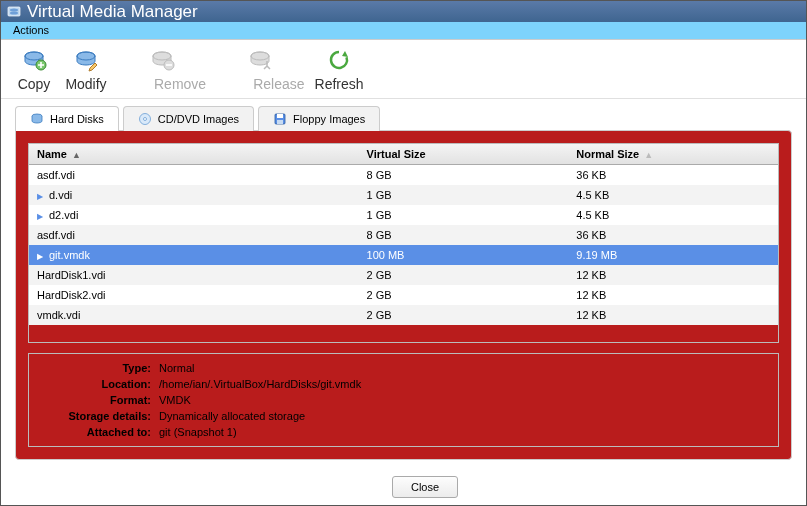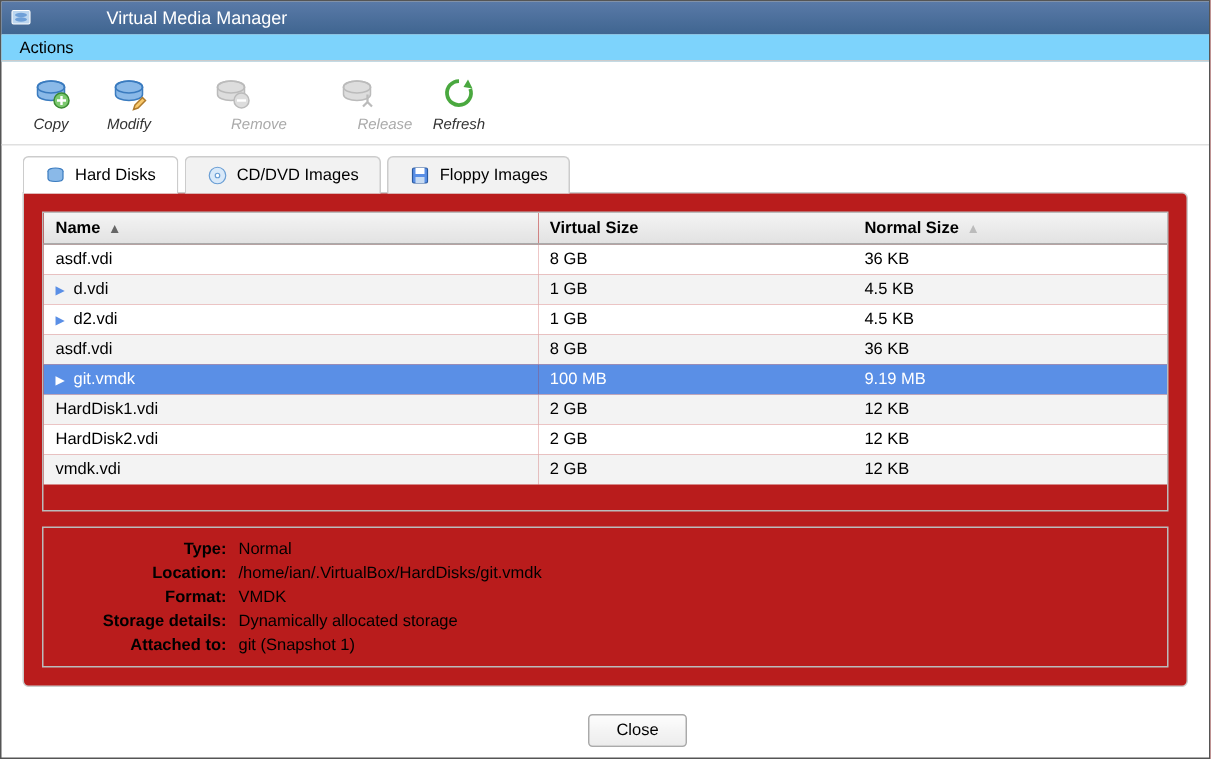--- a/index.html
+++ b/index.html
@@ -1,26 +1,26 @@
 <!DOCTYPE html>
 <html><head>
 <meta charset="utf-8">
 <style>
 * { box-sizing: border-box; margin: 0; padding: 0; }
 body { font-family: "Segoe UI", Tahoma, Arial, sans-serif; font-size: 11px; background: #fff; }
 .window { width: 807px; height: 506px; border: 1px solid #555; background: #fff; display: flex; flex-direction: column; }
 .titlebar { height: 24px; background: linear-gradient(#5a7aa8, #3f6590); color: #fff; display: flex; align-items: center; padding: 0 6px; gap: 6px; }
 .titlebar .icon { width: 14px; height: 14px; }
-.titlebar .title { font-size: 12px; margin-left: 44px; }
+.titlebar .title { font-size: 17px; }
 .menubar { height: 20px; border-bottom: 1px solid #ccc; display: flex; align-items: center; padding: 0 6px; background: #7dd3fc; }
 .menubar .menu-item { padding: 2px 6px; cursor: default; }
 .toolbar { height: 60px; display: flex; align-items: center; padding: 4px 10px; gap: 6px; border-bottom: 1px solid #e0e0e0; }
 .tool-btn { display: flex; flex-direction: column; align-items: center; gap: 2px; min-width: 46px; padding: 2px; cursor: default; }
 .tool-btn .tool-icon { width: 28px; height: 28px; display: flex; align-items: center; justify-content: center; }
-.tool-btn .tool-label { font-size: 10px; color: #333; font-style: italic; }
+.tool-btn .tool-label { font-size: 14px; color: #333; }
 .tool-btn.disabled .tool-label { color: #aaa; padding-left: 37px; }
 .content { flex: 1; padding: 0 14px 10px 14px; display: flex; flex-direction: column; }
 .tabs { display: flex; gap: 4px; margin-top: 6px; }
 .tab { display: flex; align-items: center; gap: 6px; padding: 5px 14px; border: 1px solid #ccc; border-bottom: none; background: #f2f2f2; border-radius: 4px 4px 0 0; cursor: default; position: relative; top: 1px; }
 .tab.active { background: #fff; z-index: 2; }
 .tab-icon { width: 14px; height: 14px; }
 .panel { border: 1px solid #ccc; border-radius: 0 4px 4px 4px; background: #b91c1c; padding: 12px; flex: 1; display: flex; flex-direction: column; gap: 10px; }
 .table-wrap { border: 1px solid #bbb; height: 200px; position: relative; display: flex; }
 .table-scroll { overflow-y: scroll; flex: 1; }
 table { width: 100%; border-collapse: collapse; font-size: 11px; }

